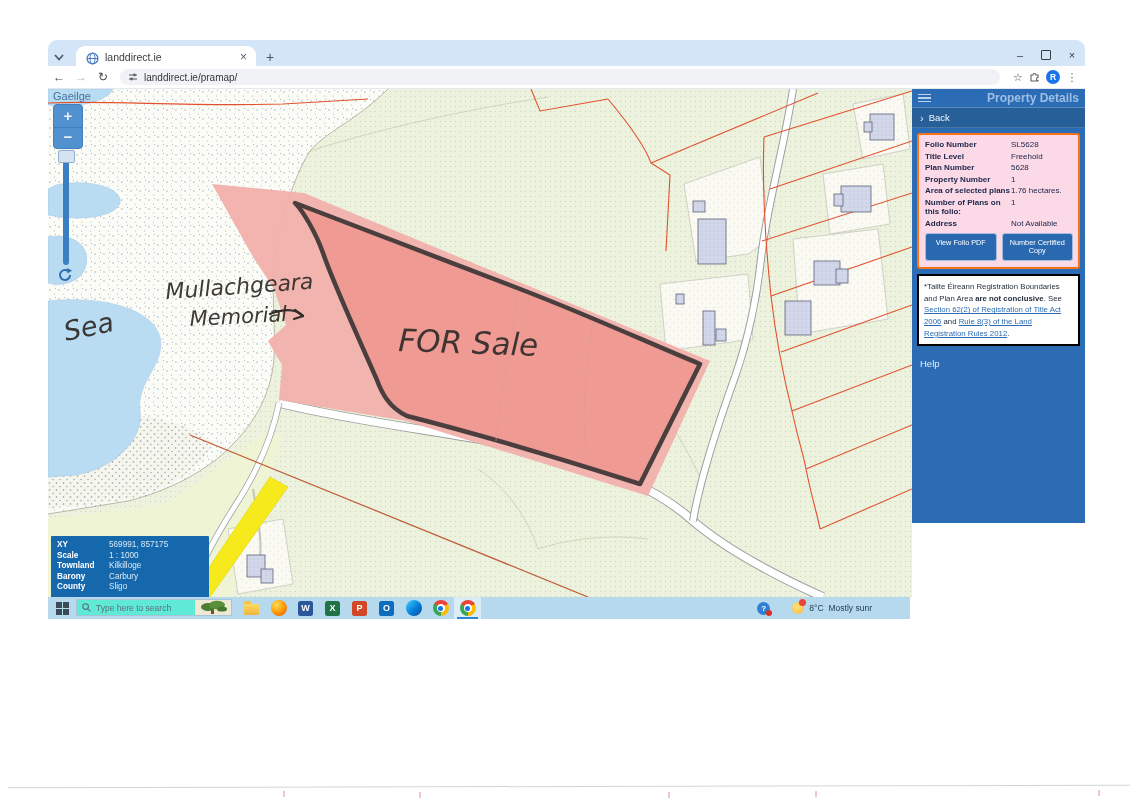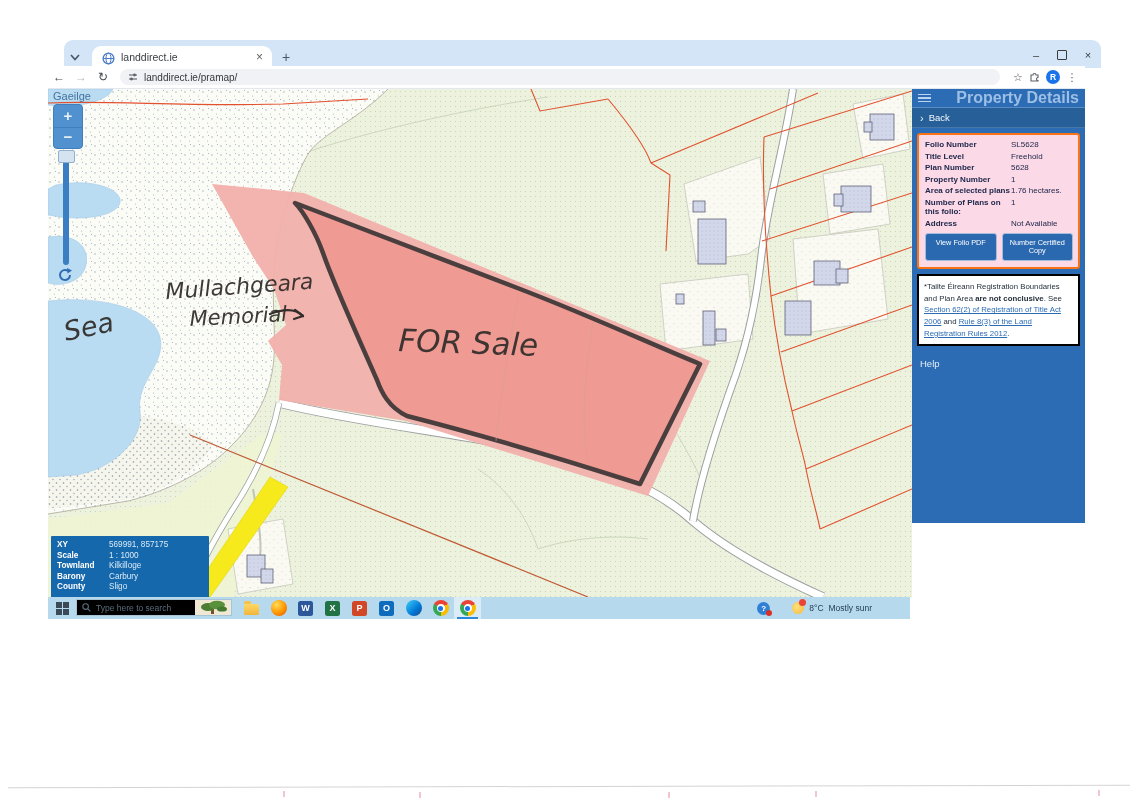--- a/index.html
+++ b/index.html
@@ -1,20 +1,20 @@
 <!DOCTYPE html>
 <html><head>
 <meta charset="utf-8">
 <style>
   html,body{margin:0;padding:0;background:#fff;}
   .page{position:relative;width:1132px;height:800px;background:#ffffff;overflow:hidden;
         font-family:"Liberation Sans",sans-serif;}
   
   .browser{position:absolute;left:48px;top:40px;width:1037px;height:557px;}
-  .tabstrip{position:absolute;left:16px;top:0;width:1037px;height:28px;background:#d3e5f7;
+  .tabstrip{position:absolute;left:0;top:0;width:1037px;height:28px;background:#d3e5f7;
             border-radius:9px 9px 0 0;display:flex;align-items:flex-end;}
   .tabsearch{width:22px;height:22px;display:flex;align-items:center;justify-content:center;}
   .tab{position:relative;width:168px;height:22px;background:#ffffff;border-radius:9px 9px 0 0;
        display:flex;align-items:center;padding:0 6px;margin-left:6px;}
   .favicon{width:13px;height:13px;margin:0 6px 0 4px;flex:0 0 auto;}
   .tabtitle{font-size:10.5px;color:#3c4043;flex:1;white-space:nowrap;overflow:hidden;}
   .tabclose{font-size:12px;color:#5f6368;padding:0 3px;cursor:default;}
   .newtab{font-size:14px;color:#45586a;padding:0 10px 3px 10px;}
   .wincontrols{margin-left:auto;display:flex;align-items:center;height:26px;}
   .winbtn{width:26px;height:26px;display:flex;align-items:center;justify-content:center;
@@ -50,21 +50,21 @@
            padding:4px 6px 5px 6px;border-radius:1px;}
   .irow{display:flex;line-height:10.5px;}
   .ilabel{width:52px;font-size:8.2px;font-weight:bold;color:#ffffff;}
   .ival{font-size:8.2px;color:#d9eaf8;}
   
   .panelwrap{width:173px;display:flex;flex-direction:column;}
   .panel{height:434px;background:#2c6cb4;position:relative;}
   .phead{height:18px;display:flex;align-items:center;padding:0 6px;border-bottom:1px solid rgba(255,255,255,.22);}
   .hamb{width:13px;display:flex;flex-direction:column;gap:2px;}
   .hamb i{height:1.6px;background:#bad3ee;display:block;}
-  .ptitle{margin-left:auto;font-size:16px;font-weight:bold;color:#9dbfe5;}
+  .ptitle{margin-left:auto;font-size:12px;font-weight:bold;color:#9dbfe5;}
   .backrow{height:19px;display:flex;align-items:center;padding:0 8px;background:#276098;
            border-bottom:1px solid rgba(255,255,255,.15);color:#fff;}
   .backchev{font-size:11px;margin-right:5px;color:#e8f1fa;}
   .backlbl{font-size:9.5px;color:#f2f7fc;}
   .pinkcard{margin:5px;background:#fbd9e6;border:2px solid #f97316;border-radius:3px;
             padding:5px 5px 6px 6px;}
   .drow{display:flex;margin-bottom:2px;}
   .dlabel{width:86px;font-size:8px;font-weight:bold;color:#21294d;line-height:9.5px;flex:0 0 auto;}
   .dval{font-size:8px;color:#21294d;line-height:9.5px;}
   .btnrow{display:flex;gap:5px;margin-top:5px;}
@@ -75,21 +75,21 @@
   .disclaimer .lnk{color:#2b6cb5;text-decoration:underline;}
   .printrow{display:flex;align-items:center;padding:7px 8px 4px 8px;color:#f2f7fc;}
   .printlbl{font-size:10px;margin-left:6px;}
   .helprow{padding:8px 8px;color:#e4eefa;font-size:9.5px;}
   .panelafter{flex:1;background:#ffffff;}
   
   .taskbar{position:absolute;left:48px;top:597px;width:862px;height:22px;background:#b7d9ee;
            overflow:hidden;}
   .start{position:absolute;left:8px;top:5px;display:grid;grid-template-columns:5.5px 5.5px;gap:1.5px;}
   .start i{width:5.5px;height:5.5px;background:#3a4a56;display:block;}
-  .tsearch{position:absolute;left:28px;top:2px;width:156px;height:17px;background:#000000;
+  .tsearch{position:absolute;left:28px;top:2px;width:156px;height:17px;background:#5eead4;
            border:1px solid #a7c3d6;display:flex;align-items:center;box-sizing:border-box;}
   .tsearch .stext{font-size:8.5px;color:#5d6e7d;margin-left:5px;flex:1;white-space:nowrap;}
   .streewrap{width:36px;height:15px;background:#f0ead9;overflow:hidden;flex:0 0 auto;}
   .ticons{position:absolute;left:190px;top:0;display:flex;height:22px;}
   .slot{width:27px;height:22px;display:flex;align-items:center;justify-content:center;position:relative;}
   .slot.active{background:rgba(255,255,255,.5);}
   .slot.active::after{content:'';position:absolute;left:3px;right:3px;bottom:0;height:2px;background:#2a86d6;}
   .folder{width:15px;height:11px;background:linear-gradient(#ffd963,#f0b53c);border-radius:1.5px;position:relative;margin-top:2px;}
   .folder::before{content:'';position:absolute;top:-3px;left:0;width:7px;height:3px;background:#f5c24d;border-radius:1.5px 1.5px 0 0;}
   .ffx{width:16px;height:16px;border-radius:50%;background:radial-gradient(circle at 35% 30%,#ffdd55,#ff9400 55%,#e04e00);}

